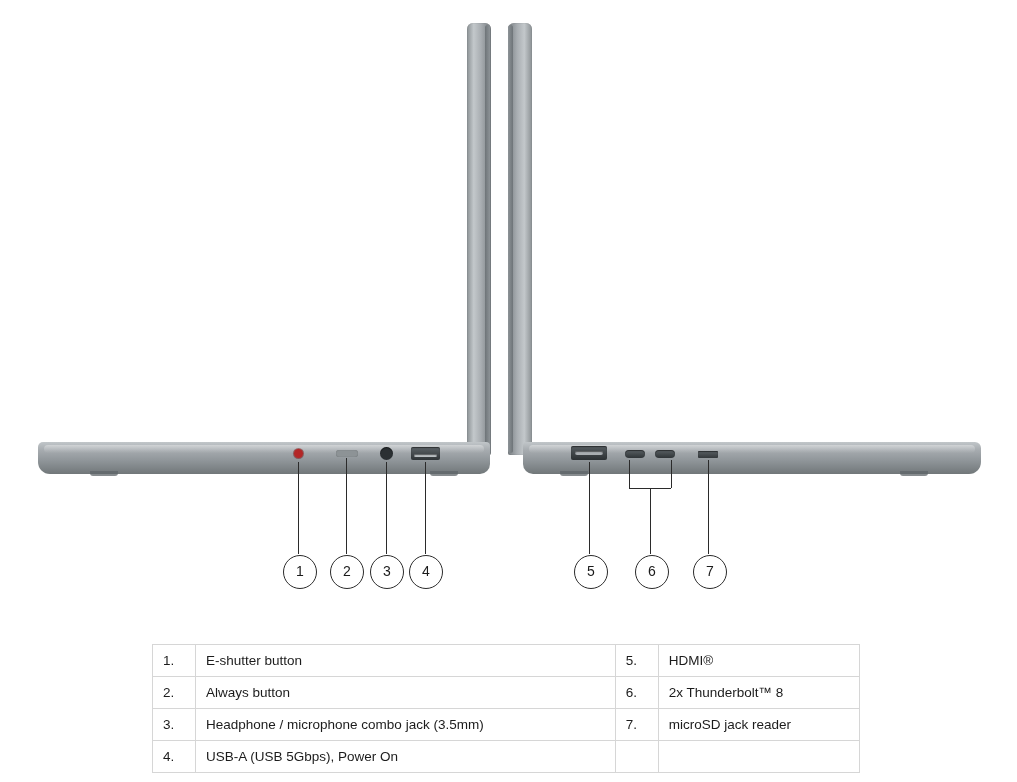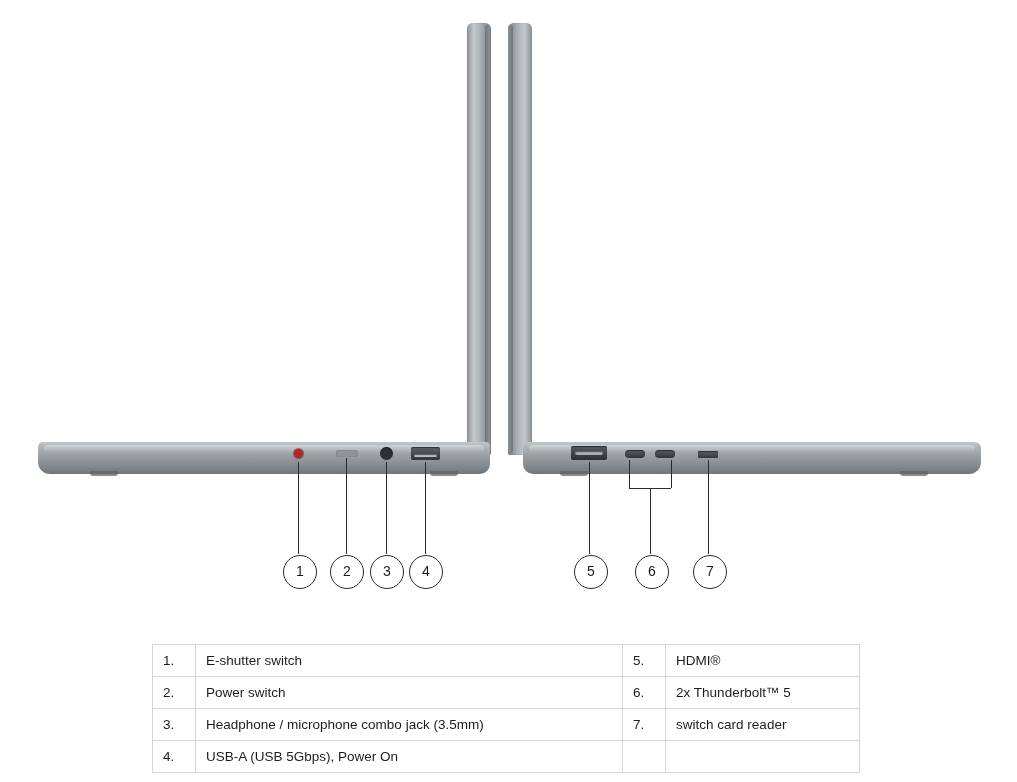--- a/index.html
+++ b/index.html
@@ -208,35 +208,35 @@
 
     <div class="callout" style="left:69px; top:537px;">5</div>
     <div class="callout" style="left:130px; top:537px;">6</div>
     <div class="callout" style="left:188px; top:537px;">7</div>
   </div>
 
   <table id="legend">
     <tbody>
         <tr>
       <td class="num col-a-num">1.</td>
-      <td class="txt">E-shutter switch</td>
+      <td class="txt">E-shutter button</td>
       <td class="num col-b-num">5.</td>
       <td class="txt">HDMI®</td>
     </tr>
     <tr>
       <td class="num col-a-num">2.</td>
-      <td class="txt">Power switch</td>
+      <td class="txt">Always button</td>
       <td class="num col-b-num">6.</td>
-      <td class="txt">2x Thunderbolt™ 5</td>
+      <td class="txt">2x Thunderbolt™ 8</td>
     </tr>
     <tr>
       <td class="num col-a-num">3.</td>
       <td class="txt">Headphone / microphone combo jack (3.5mm)</td>
       <td class="num col-b-num">7.</td>
-      <td class="txt">switch card reader</td>
+      <td class="txt">microSD jack reader</td>
     </tr>
     <tr>
       <td class="num col-a-num">4.</td>
       <td class="txt">USB-A (USB 5Gbps), Power On</td>
       <td class="num col-b-num empty"></td>
       <td class="txt"></td>
     </tr>
   </tbody>
     </table>
 

